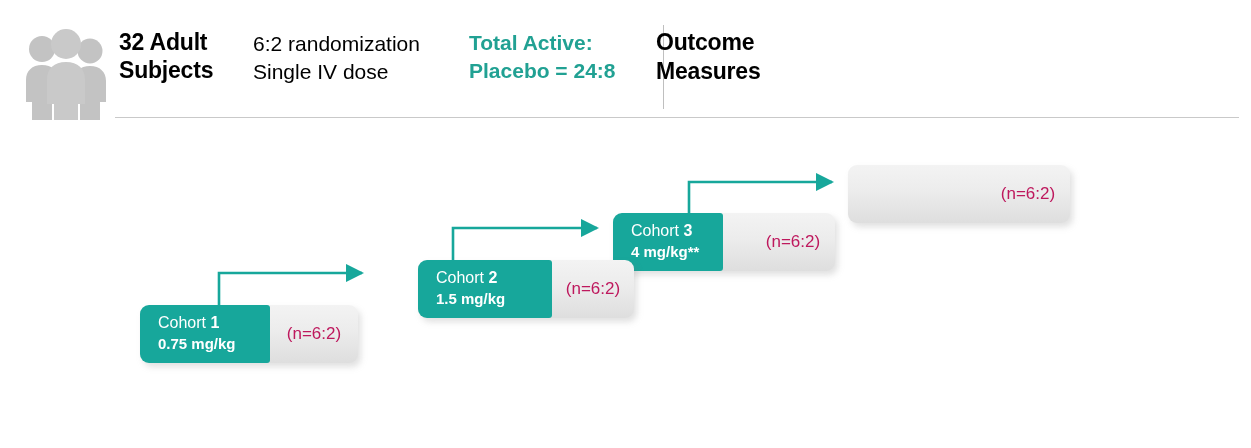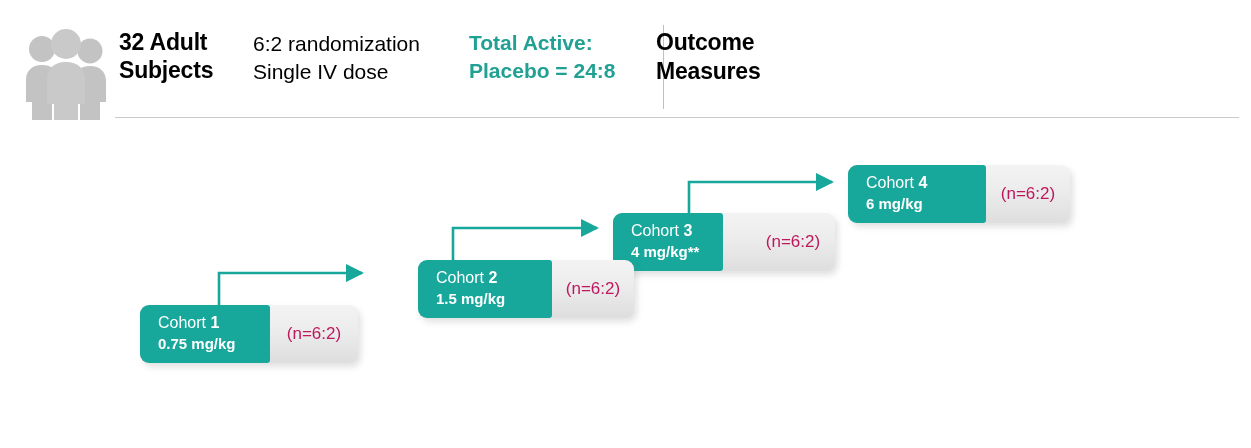--- a/index.html
+++ b/index.html
@@ -272,27 +272,20 @@
     <path d="M219,192 L219,143 L362,143" fill="none" stroke="#17a79b" stroke-width="2.6" marker-end="url(#ah)"></path>
 
     <path d="M453,147 L453,98 L597,98" fill="none" stroke="#17a79b" stroke-width="2.6" marker-end="url(#ah)"></path>
 
     <path d="M689,100 L689,52 L832,52" fill="none" stroke="#17a79b" stroke-width="2.6" marker-end="url(#ah)"></path>
   </svg>
 
   <div class="cohort-row" style="left:848px; top:35px; width:222px;">
     <div class="cohort-shadow"></div>
     <div class="cohort-gray" style="width:222px;"></div>
-    <div class="cohort-teal" style="width:138px;">
-      <div class="c-title">
-        <span>Cohort</span>
-        <b>4</b>
-      </div>
-      <div class="c-dose">6 mg/kg</div>
-    </div>
     <div class="cohort-n" style="left:138px; width:84px;">(n=6:2)</div>
   </div>
 
   <div class="cohort-row" style="left:613px; top:83px; width:222px;">
     <div class="cohort-shadow"></div>
     <div class="cohort-gray" style="width:222px;"></div>
     <div class="cohort-teal" style="width:110px;">
       <div class="c-title">
         <span>Cohort</span>
         <b>3</b>

